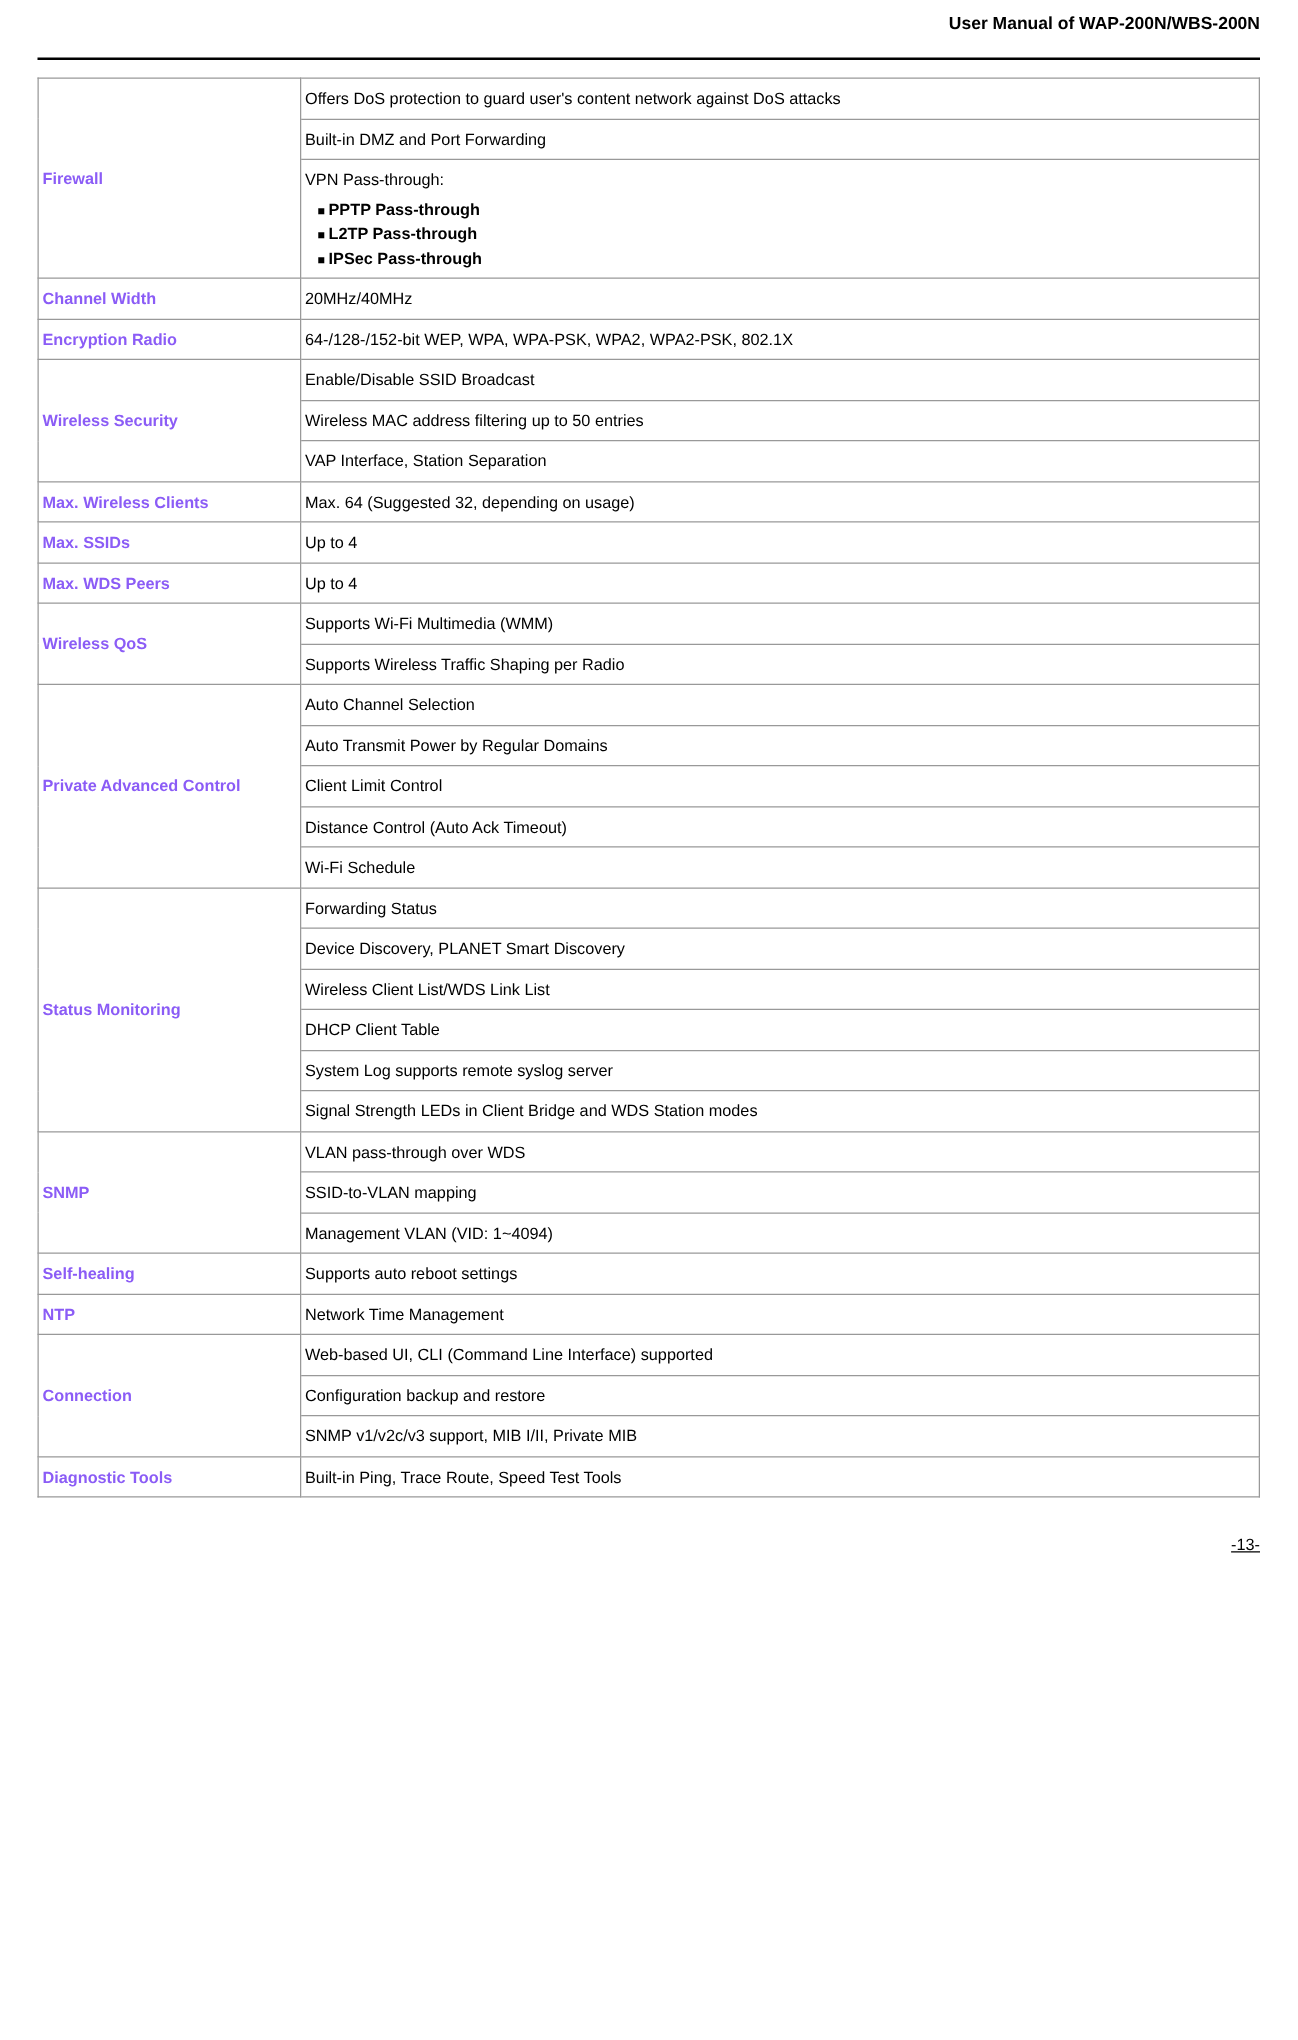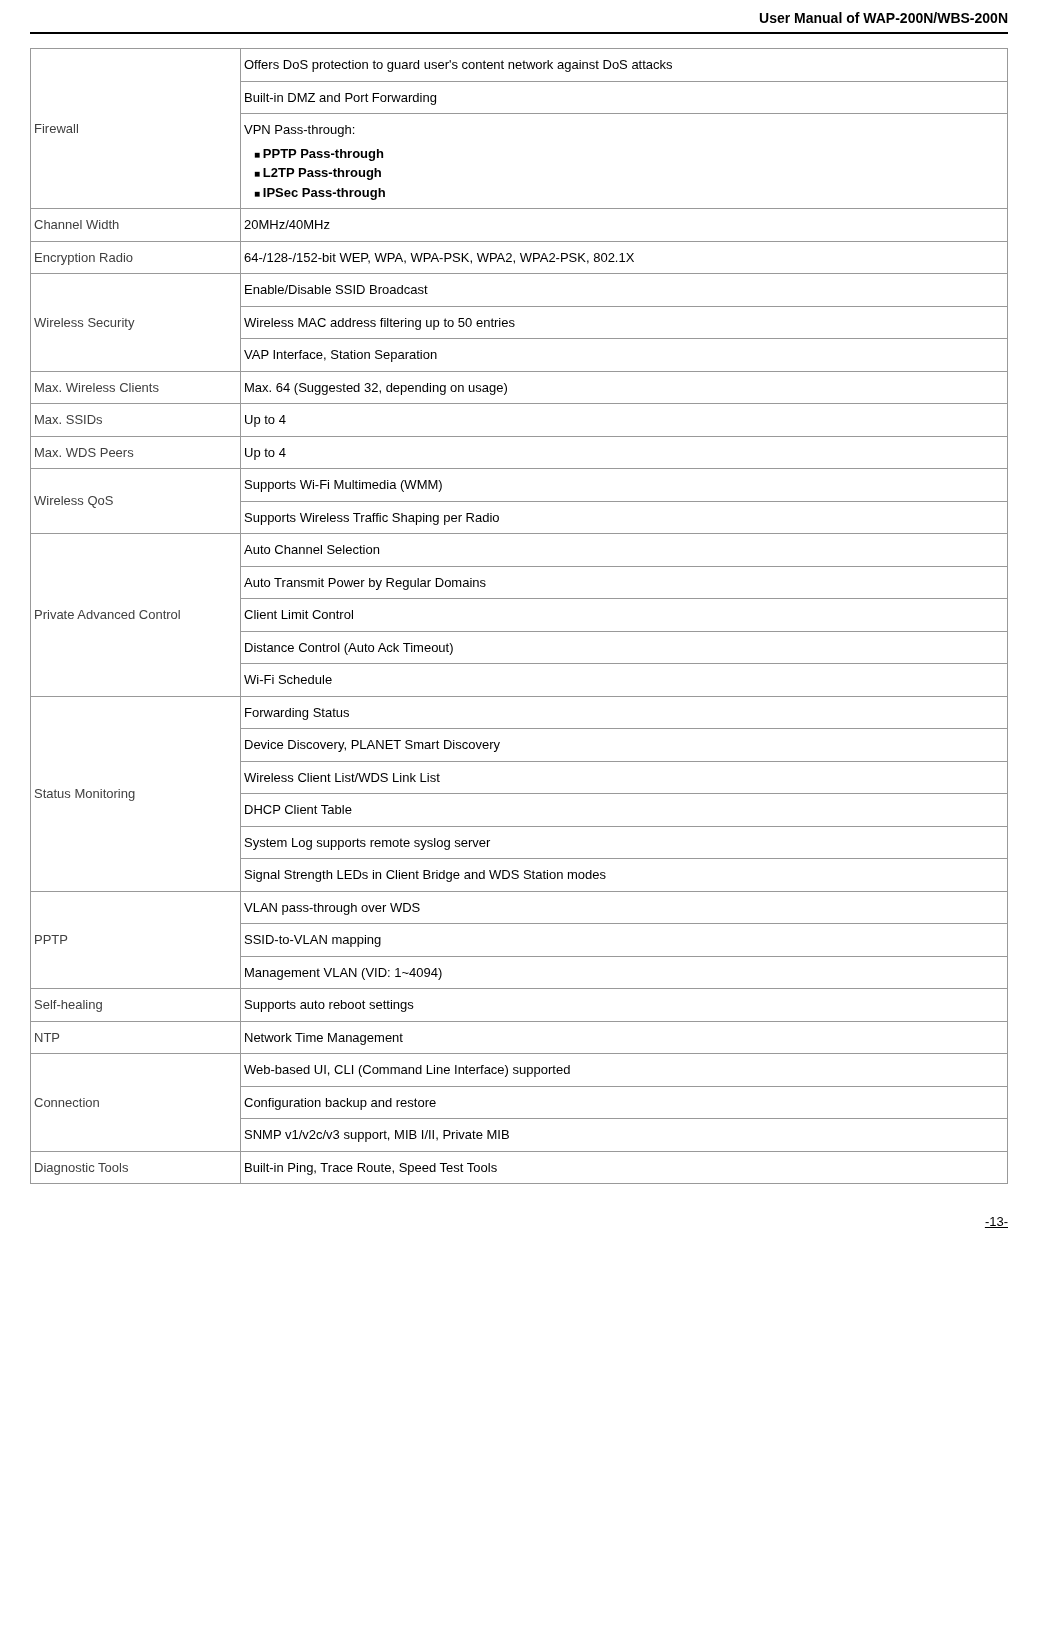--- a/index.html
+++ b/index.html
@@ -10,37 +10,37 @@
       color: #000;
       width: 1038px;
       min-height: 1632px;
       padding: 10px 30px 40px 30px;
     }
     .page-header {
       text-align: right;
       font-weight: bold;
       font-size: 14px;
       border-bottom: 2px solid #000;
-      padding-bottom: 6px;
+      padding-bottom: 20px;
       margin-bottom: 14px;
     }
     table {
       width: 100%;
       border-collapse: collapse;
       margin-bottom: 30px;
     }
     td {
       border: 1px solid #999;
       padding: 6px 3px;
       vertical-align: top;
       line-height: 1.5;
     }
     td.label-cell {
-      font-weight: normal;
-      color: #404040;
+      font-weight: bold;
+      color: #8b5cf6;
       width: 210px;
       vertical-align: middle;
     }
     td.value-cell {
       color: #000;
     }
     ul.bullet-list {
       list-style: none;
       margin: 4px 0 0 10px;
       font-weight: bold;
@@ -145,21 +145,21 @@
       <tr>
         <td class="value-cell">DHCP Client Table</td>
       </tr>
       <tr>
         <td class="value-cell">System Log supports remote syslog server</td>
       </tr>
       <tr>
         <td class="value-cell">Signal Strength LEDs in Client Bridge and WDS Station modes</td>
       </tr>
       <tr>
-        <td class="label-cell" rowspan="3">PPTP</td>
+        <td class="label-cell" rowspan="3">SNMP</td>
         <td class="value-cell">VLAN pass-through over WDS</td>
       </tr>
       <tr>
         <td class="value-cell">SSID-to-VLAN mapping</td>
       </tr>
       <tr>
         <td class="value-cell">Management VLAN (VID: 1~4094)</td>
       </tr>
       <tr>
         <td class="label-cell">Self-healing</td>

